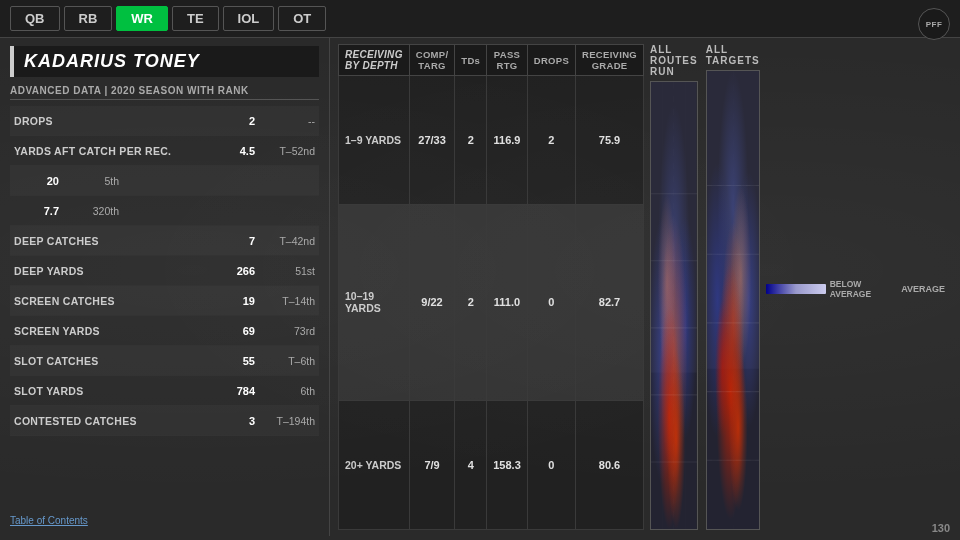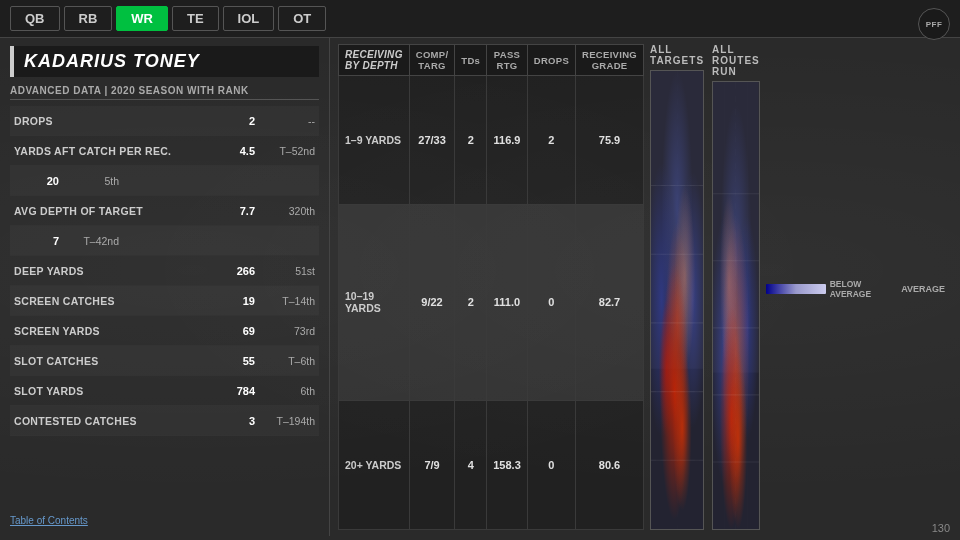--- a/index.html
+++ b/index.html
@@ -262,21 +262,21 @@
       color: #aaa;
       letter-spacing: 0.5px;
     }
 
     
     .page-number {
       position: absolute;
       bottom: 6px;
       right: 10px;
       font-size: 11px;
-      font-weight: normal;
+      font-weight: bold;
       color: #888;
     }
 
     
     .field-line {
       stroke: rgba(255,255,255,0.15);
       stroke-dasharray: 3,3;
       stroke-width: 0.5;
     }
     .field-line-solid {
@@ -317,25 +317,25 @@
         <div class="stat-row">
       <span class="stat-label">YARDS AFT CATCH PER REC.</span>
       <span class="stat-value">4.5</span>
       <span class="stat-rank">T–52nd</span>
     </div>
         <div class="stat-row">
       <span class="stat-value">20</span>
       <span class="stat-rank">5th</span>
     </div>
         <div class="stat-row">
-      <span class="stat-label">AVG DEPTH OF TARGET</span>
       <span class="stat-value">7.7</span>
       <span class="stat-rank">320th</span>
     </div>
         <div class="stat-row">
+      <span class="stat-label">DEEP CATCHES</span>
       <span class="stat-value">7</span>
       <span class="stat-rank">T–42nd</span>
     </div>
         <div class="stat-row">
       <span class="stat-label">DEEP YARDS</span>
       <span class="stat-value">266</span>
       <span class="stat-rank">51st</span>
     </div>
         <div class="stat-row">
       <span class="stat-label">SCREEN CATCHES</span>
@@ -402,20 +402,81 @@
       <td>158.3</td>
       <td>0</td>
       <td>80.6</td>
     </tr>
         </tbody>
     </table>
 
     <div class="heatmaps">
 
       <div class="heatmap-container">
+        <div class="heatmap-title">ALL ROUTES RUN</div>
+        <div class="heatmap-box">
+          <svg class="heatmap-svg" viewBox="0 0 280 200" preserveAspectRatio="none" xmlns="http://www.w3.org/2000/svg">
+            <defs>
+              <radialGradient id="hot1" cx="40%" cy="75%" r="25%">
+                <stop offset="0%" stop-color="#cc2200" stop-opacity="0.8"></stop>
+                <stop offset="100%" stop-color="#cc2200" stop-opacity="0"></stop>
+              </radialGradient>
+              <radialGradient id="hot2" cx="55%" cy="80%" r="20%">
+                <stop offset="0%" stop-color="#dd3300" stop-opacity="0.7"></stop>
+                <stop offset="100%" stop-color="#dd3300" stop-opacity="0"></stop>
+              </radialGradient>
+              <radialGradient id="hot3" cx="50%" cy="60%" r="30%">
+                <stop offset="0%" stop-color="#ee6644" stop-opacity="0.5"></stop>
+                <stop offset="100%" stop-color="#ee6644" stop-opacity="0"></stop>
+              </radialGradient>
+              <radialGradient id="cool1" cx="25%" cy="60%" r="30%">
+                <stop offset="0%" stop-color="#4455cc" stop-opacity="0.5"></stop>
+                <stop offset="100%" stop-color="#4455cc" stop-opacity="0"></stop>
+              </radialGradient>
+              <radialGradient id="cool2" cx="75%" cy="55%" r="25%">
+                <stop offset="0%" stop-color="#3344bb" stop-opacity="0.5"></stop>
+                <stop offset="100%" stop-color="#3344bb" stop-opacity="0"></stop>
+              </radialGradient>
+              <radialGradient id="cool3" cx="50%" cy="40%" r="35%">
+                <stop offset="0%" stop-color="#5566cc" stop-opacity="0.4"></stop>
+                <stop offset="100%" stop-color="#5566cc" stop-opacity="0"></stop>
+              </radialGradient>
+              <radialGradient id="warm1" cx="35%" cy="45%" r="20%">
+                <stop offset="0%" stop-color="#dd8866" stop-opacity="0.4"></stop>
+                <stop offset="100%" stop-color="#dd8866" stop-opacity="0"></stop>
+              </radialGradient>
+            </defs>
+
+            <rect width="280" height="200" fill="#2a2a3a"></rect>
+
+            <rect x="0" y="130" width="280" height="70" fill="rgba(0,0,0,0.15)"></rect>
+
+            <rect width="280" height="200" fill="url(#cool3)"></rect>
+            <rect width="280" height="200" fill="url(#cool1)"></rect>
+            <rect width="280" height="200" fill="url(#cool2)"></rect>
+
+            <rect width="280" height="200" fill="url(#warm1)"></rect>
+            <rect width="280" height="200" fill="url(#hot3)"></rect>
+            <rect width="280" height="200" fill="url(#hot1)"></rect>
+            <rect width="280" height="200" fill="url(#hot2)"></rect>
+
+            <line x1="140" y1="0" x2="140" y2="200" class="field-line"></line>
+            <line x1="0" y1="50" x2="280" y2="50" class="field-line"></line>
+            <line x1="0" y1="80" x2="280" y2="80" class="field-line"></line>
+            <line x1="0" y1="110" x2="280" y2="110" class="field-line"></line>
+            <line x1="0" y1="140" x2="280" y2="140" class="field-line"></line>
+            <line x1="0" y1="170" x2="280" y2="170" class="field-line"></line>
+
+            <line x1="70" y1="0" x2="70" y2="200" class="field-line-solid"></line>
+            <line x1="210" y1="0" x2="210" y2="200" class="field-line-solid"></line>
+          </svg>
+        </div>
+      </div>
+
+      <div class="heatmap-container">
         <div class="heatmap-title">ALL TARGETS</div>
         <div class="heatmap-box">
           <svg class="heatmap-svg" viewBox="0 0 280 200" preserveAspectRatio="none" xmlns="http://www.w3.org/2000/svg">
             <defs>
               <radialGradient id="t-hot1" cx="45%" cy="70%" r="28%">
                 <stop offset="0%" stop-color="#cc2200" stop-opacity="0.85"></stop>
                 <stop offset="100%" stop-color="#cc2200" stop-opacity="0"></stop>
               </radialGradient>
               <radialGradient id="t-hot2" cx="60%" cy="78%" r="18%">
                 <stop offset="0%" stop-color="#dd3300" stop-opacity="0.7"></stop>
@@ -460,81 +521,20 @@
             <line x1="0" y1="50" x2="280" y2="50" class="field-line"></line>
             <line x1="0" y1="80" x2="280" y2="80" class="field-line"></line>
             <line x1="0" y1="110" x2="280" y2="110" class="field-line"></line>
             <line x1="0" y1="140" x2="280" y2="140" class="field-line"></line>
             <line x1="0" y1="170" x2="280" y2="170" class="field-line"></line>
             <line x1="70" y1="0" x2="70" y2="200" class="field-line-solid"></line>
             <line x1="210" y1="0" x2="210" y2="200" class="field-line-solid"></line>
           </svg>
         </div>
       </div>
-
-      <div class="heatmap-container">
-        <div class="heatmap-title">ALL ROUTES RUN</div>
-        <div class="heatmap-box">
-          <svg class="heatmap-svg" viewBox="0 0 280 200" preserveAspectRatio="none" xmlns="http://www.w3.org/2000/svg">
-            <defs>
-              <radialGradient id="hot1" cx="40%" cy="75%" r="25%">
-                <stop offset="0%" stop-color="#cc2200" stop-opacity="0.8"></stop>
-                <stop offset="100%" stop-color="#cc2200" stop-opacity="0"></stop>
-              </radialGradient>
-              <radialGradient id="hot2" cx="55%" cy="80%" r="20%">
-                <stop offset="0%" stop-color="#dd3300" stop-opacity="0.7"></stop>
-                <stop offset="100%" stop-color="#dd3300" stop-opacity="0"></stop>
-              </radialGradient>
-              <radialGradient id="hot3" cx="50%" cy="60%" r="30%">
-                <stop offset="0%" stop-color="#ee6644" stop-opacity="0.5"></stop>
-                <stop offset="100%" stop-color="#ee6644" stop-opacity="0"></stop>
-              </radialGradient>
-              <radialGradient id="cool1" cx="25%" cy="60%" r="30%">
-                <stop offset="0%" stop-color="#4455cc" stop-opacity="0.5"></stop>
-                <stop offset="100%" stop-color="#4455cc" stop-opacity="0"></stop>
-              </radialGradient>
-              <radialGradient id="cool2" cx="75%" cy="55%" r="25%">
-                <stop offset="0%" stop-color="#3344bb" stop-opacity="0.5"></stop>
-                <stop offset="100%" stop-color="#3344bb" stop-opacity="0"></stop>
-              </radialGradient>
-              <radialGradient id="cool3" cx="50%" cy="40%" r="35%">
-                <stop offset="0%" stop-color="#5566cc" stop-opacity="0.4"></stop>
-                <stop offset="100%" stop-color="#5566cc" stop-opacity="0"></stop>
-              </radialGradient>
-              <radialGradient id="warm1" cx="35%" cy="45%" r="20%">
-                <stop offset="0%" stop-color="#dd8866" stop-opacity="0.4"></stop>
-                <stop offset="100%" stop-color="#dd8866" stop-opacity="0"></stop>
-              </radialGradient>
-            </defs>
-
-            <rect width="280" height="200" fill="#2a2a3a"></rect>
-
-            <rect x="0" y="130" width="280" height="70" fill="rgba(0,0,0,0.15)"></rect>
-
-            <rect width="280" height="200" fill="url(#cool3)"></rect>
-            <rect width="280" height="200" fill="url(#cool1)"></rect>
-            <rect width="280" height="200" fill="url(#cool2)"></rect>
-
-            <rect width="280" height="200" fill="url(#warm1)"></rect>
-            <rect width="280" height="200" fill="url(#hot3)"></rect>
-            <rect width="280" height="200" fill="url(#hot1)"></rect>
-            <rect width="280" height="200" fill="url(#hot2)"></rect>
-
-            <line x1="140" y1="0" x2="140" y2="200" class="field-line"></line>
-            <line x1="0" y1="50" x2="280" y2="50" class="field-line"></line>
-            <line x1="0" y1="80" x2="280" y2="80" class="field-line"></line>
-            <line x1="0" y1="110" x2="280" y2="110" class="field-line"></line>
-            <line x1="0" y1="140" x2="280" y2="140" class="field-line"></line>
-            <line x1="0" y1="170" x2="280" y2="170" class="field-line"></line>
-
-            <line x1="70" y1="0" x2="70" y2="200" class="field-line-solid"></line>
-            <line x1="210" y1="0" x2="210" y2="200" class="field-line-solid"></line>
-          </svg>
-        </div>
-      </div>
     </div>
 
     <div class="legend-row">
       <div class="legend-item">
         <div class="legend-bar below"></div>
         <span>BELOW<br>AVERAGE</span>
       </div>
       <span class="legend-center">AVERAGE</span>
       <div class="legend-item">
         <span>ABOVE<br>AVERAGE</span>

